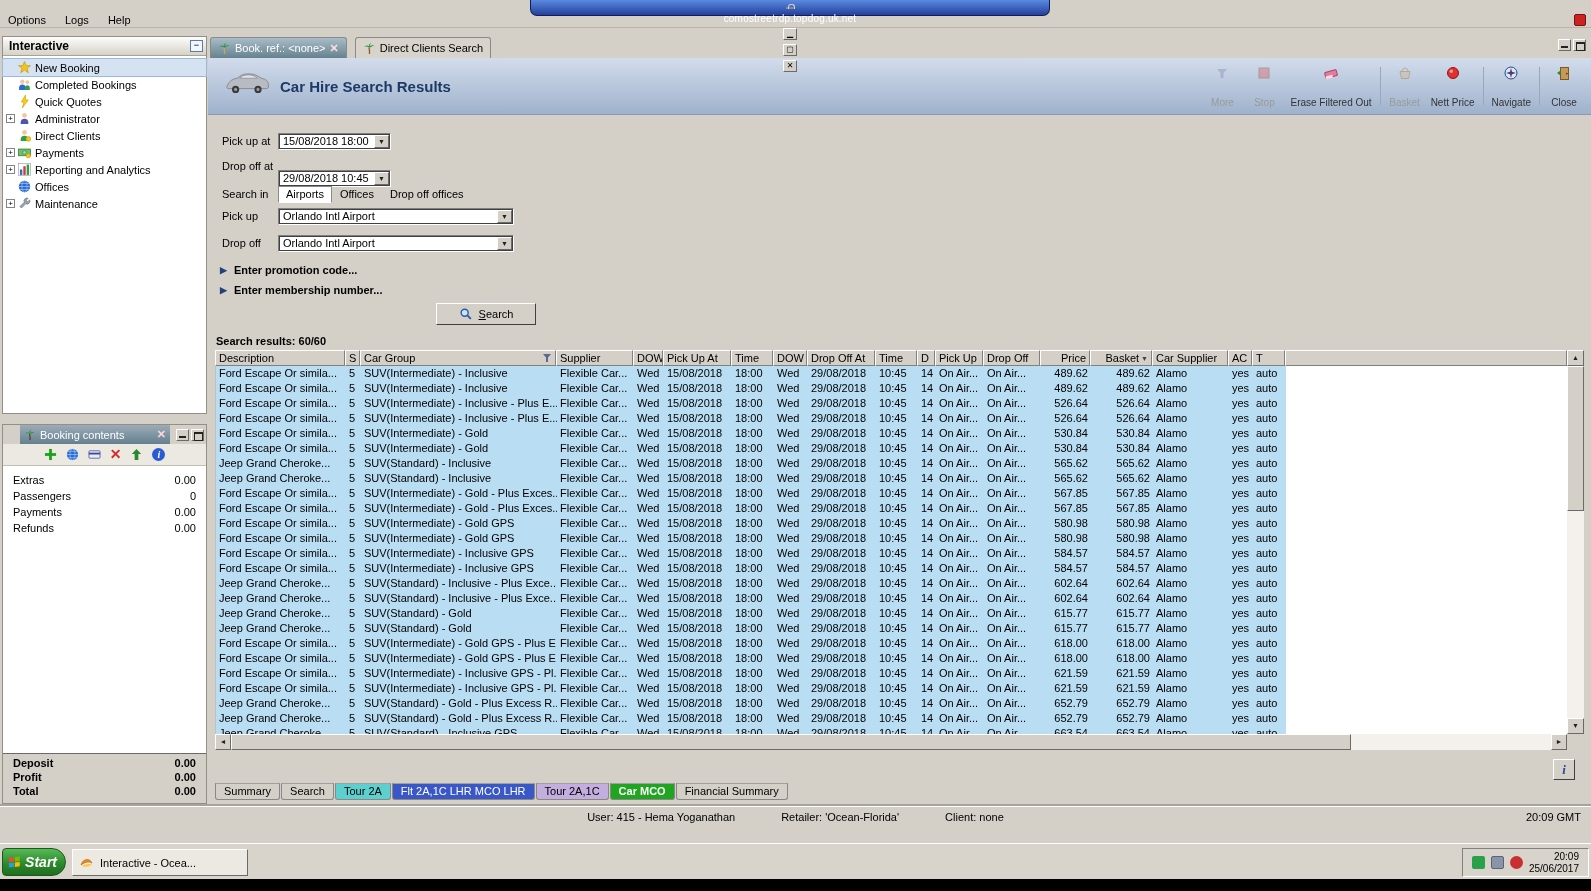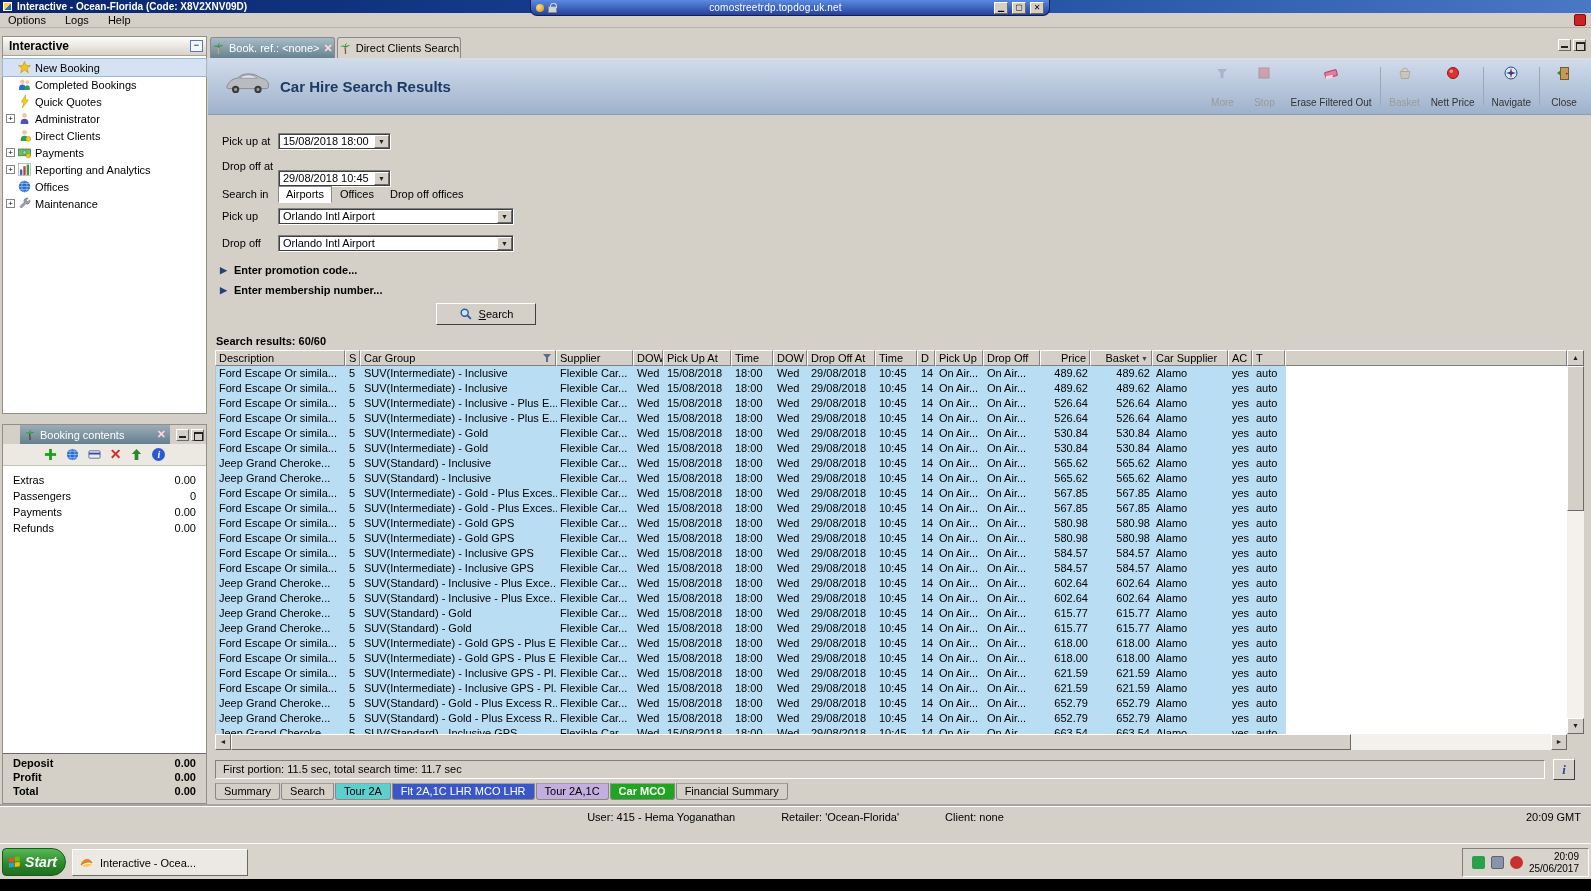--- a/index.html
+++ b/index.html
@@ -8,21 +8,21 @@
   #app { position:relative; width:1591px; height:891px; background:#d4d0c8; overflow:hidden; font-size:11px; color:#000; }
 
   
   .titlebar { position:absolute; left:0; top:0; width:100%; height:13px;
     background:linear-gradient(90deg,#0a246a 0%,#1b4a9e 55%,#4a78c4 100%);
     color:#fff; font-size:10px; font-weight:bold; line-height:13px; padding-left:17px; white-space:nowrap; }
   .app-ico { position:absolute; left:3px; top:2px; width:9px; height:9px;
     background:linear-gradient(135deg,#ffd24a 50%,#2a6ad4 50%); border:1px solid #fff; }
   .rdpbar { position:absolute; left:530px; top:0; width:520px; height:16px; z-index:30;
     background:linear-gradient(#5a8ae0,#24409c); border:1px solid #101c56; border-top:none;
-    border-radius:0 0 7px 7px; color:#fff; font-size:10px; display:flex; align-items:center; padding:0 5px; gap:4px; }
+    border-radius:0 0 7px 7px; color:#fff; font-size:10px; display:flex; align-items:center; padding:0 5px; gap:4px;flex-direction:column; }
   .rdp-addr { flex:1; text-align:center; letter-spacing:.2px; }
   .pin { width:8px; height:8px; border-radius:50%; background:radial-gradient(circle at 35% 35%,#ffe28a,#c89000); }
   .lock { width:9px; height:7px; background:#cfd4da; border:1px solid #888; position:relative; margin-top:3px; }
   .lock:before { content:""; position:absolute; left:1px; top:-4px; width:5px; height:4px; border:1px solid #cfd4da; border-bottom:none; border-radius:3px 3px 0 0; }
   .winbtn { width:14px; height:12px; background:#d4d0c8; border:1px solid; border-color:#fff #6a6a6a #6a6a6a #fff;
     font-size:8px; line-height:10px; text-align:center; color:#000; }
   .menubar { position:absolute; left:0; top:13px; width:100%; height:15px; background:#d4d0c8; border-bottom:1px solid #b8b4ac; }
   .menubar span { display:inline-block; padding:0 8px; line-height:15px; }
   .menu-alert { position:absolute; right:5px; top:14px; width:12px; height:12px; background:#cc2222; border-radius:2px; border:1px solid #7a1010; }
 
@@ -59,22 +59,22 @@
   .bc-row { height:16px; display:flex; padding:0 10px; align-items:center; }
   .bc-row .v { margin-left:auto; }
   .bc-fill { flex:1; }
   .bc-tot { border-top:1px solid #6a6a6a; background:#d4d0c8; padding:3px 10px 4px; }
   .bc-trow { height:14px; display:flex; font-weight:bold; }
   .bc-trow .v { margin-left:auto; }
 
   
   #main { position:absolute; left:208px; top:36px; width:1383px; height:770px; background:#d4d0c8; }
   .doctabs { position:absolute; left:2px; top:0; height:22px; display:flex; align-items:flex-end; }
-  .dtab { height:21px; display:flex; align-items:center; gap:4px; padding:0 1px; border:1px solid #8a8a8a; border-bottom:none;
-    border-radius:3px 3px 0 0; margin-right:2px; background:#d8d4cc; }
+  .dtab { height:21px; display:flex; align-items:center; gap:4px; padding:0 7px; border:1px solid #8a8a8a; border-bottom:none;
+    border-radius:3px 3px 0 0; margin-right:8px; background:#d8d4cc; }
   .dtab.active { background:linear-gradient(#a8bcc8,#66828f); color:#fff; }
   .dtab .x { color:#a22222; font-weight:bold; font-size:11px; }
   .dtab.active .x { color:#ffdcdc; }
   .dtab svg { width:13px; height:13px; }
   .mdibtns { position:absolute; right:5px; top:3px; display:flex; gap:2px; }
 
   .pgheader { position:absolute; left:0; top:22px; right:0; height:57px;
     background:linear-gradient(#d2dcec,#9fb2cc); border-bottom:1px solid #8a9ab0; }
   .car { position:absolute; left:14px; top:11px; }
   .pgtitle { position:absolute; left:72px; top:0; line-height:57px; font-size:15px; font-weight:bold; color:#1c3a66; }
@@ -159,24 +159,20 @@
     display:flex; align-items:center; gap:6px; padding:0 9px; }
   .tico { width:13px; height:13px; border-radius:2px; }
   .clock { text-align:right; font-size:10px; line-height:12px; }
   .blackstrip { position:absolute; left:0; top:879px; width:1591px; height:12px; background:#000; }
 </style>
 </head>
 <body>
 
 <div id="app">
 
-  <div class="titlebar">
-    <span class="app-ico"></span>
-    <span>Interactive - Ocean-Florida (Code: X8V2XNV09D)</span>
-  </div>
   <div class="rdpbar">
     <span class="pin"></span>
     <span class="lock"></span>
     <span class="rdp-addr">comostreetrdp.topdog.uk.net</span>
     <span class="winbtn">▁</span>
     <span class="winbtn">▢</span>
     <span class="winbtn">✕</span>
   </div>
 
   <div class="menubar">
@@ -1094,21 +1090,20 @@
       <span class="sthumb" style="left:16px;top:0;width:1120px;height:16px"></span>
       <span class="sbtn" style="right:0;top:0;width:16px;height:16px;line-height:14px">►</span>
     </div>
     <div class="sbar" id="vscroll">
       <span class="sbtn" style="left:0;top:0;width:17px;height:16px;line-height:14px">▲</span>
       <span class="sthumb" style="left:0;top:16px;width:17px;height:145px"></span>
       <span class="sbtn" style="left:0;bottom:0;width:17px;height:16px;line-height:14px">▼</span>
     </div>
     <div id="scorner"></div>
 
-    <div class="portion">First portion: 11.5 sec, total search time: 11.7 sec</div>
     <div class="infobtn">i</div>
 
     <div class="btabs">
       <span class="btab">Summary</span>
       <span class="btab">Search</span>
       <span class="btab bt-tour2a">Tour 2A</span>
       <span class="btab bt-flt">Flt 2A,1C LHR MCO LHR</span>
       <span class="btab bt-tour2a1c">Tour 2A,1C</span>
       <span class="btab bt-carmco">Car MCO</span>
       <span class="btab">Financial Summary</span>

